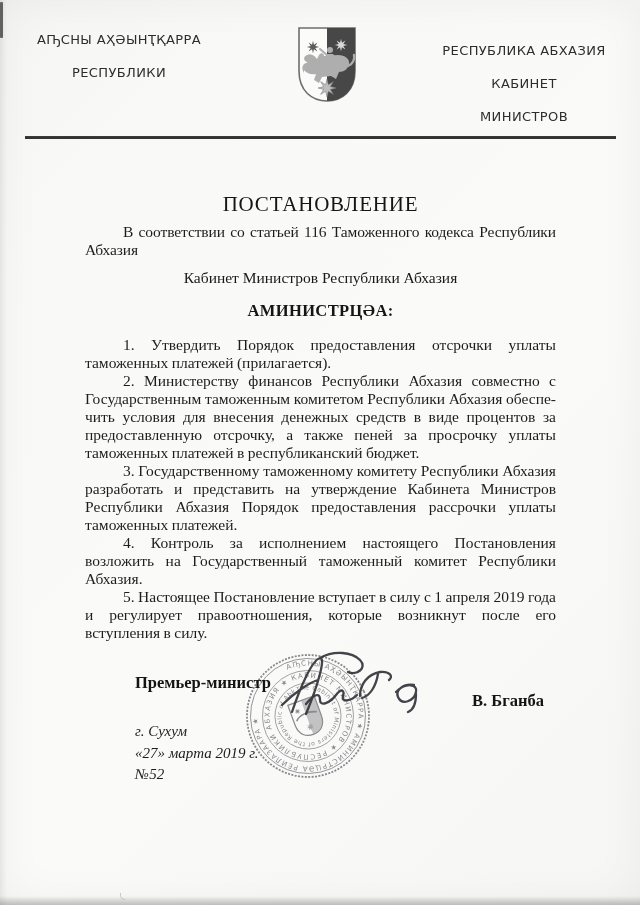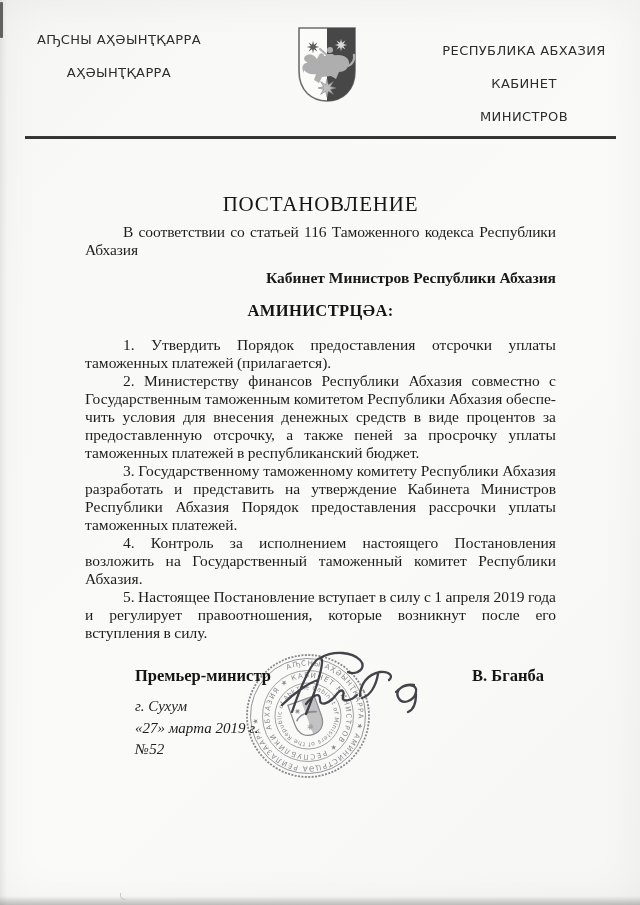--- a/index.html
+++ b/index.html
@@ -26,45 +26,45 @@
   .org-right { position:absolute; left:418px; top:34px; width:212px; }
   .emblem    { position:absolute; left:297px; top:26px; }
   .double-rule { margin:0 24px 0 25px; height:2px;
     border-top:1px solid #3a3a3a; border-bottom:2px solid #333; }
   
   .doc { padding:0 84px 0 85px; font-size:15.5px; line-height:18px; text-align:justify; hyphens:manual; }
   .doc-title { margin-top:53px; text-align:center; font-size:21px; line-height:24px;
                font-weight:normal; letter-spacing:.8px; color:#151515; }
   .subject { margin-top:19px; text-align:center; font-weight:bold; font-size:15.5px; line-height:18.5px; color:#181818; }
   .preamble { margin-top:7px; text-indent:38px; word-spacing:-1px; letter-spacing:-.1px; }
-  .issuer   { margin-top:10px; text-align:right; font-weight:bold; color:#181818; }
+  .issuer   { margin-top:10px; text-align:center; font-weight:normal; color:#181818; }
   .enacting { margin-top:15px; text-align:center; font-weight:bold; font-size:16.5px; letter-spacing:.4px; color:#151515; }
   .items { margin-top:16px; }
   .item  { text-indent:38px; word-spacing:-.4px; }
-  .sign-row { margin-top:25px; display:flex; align-items:baseline;
-              padding:0 12px 0 50px; font-weight:bold; font-size:16.5px; color:#141414; }
+  .sign-row { margin-top:32px; display:flex; align-items:baseline;
+              padding:0 12px 0 50px; font-weight:bold; font-size:16.5px; color:#141414;flex-direction:column; }
   .sign-name { margin-left:auto; }
   .footer { margin-top:11px; padding-left:50px; font-size:15px; line-height:21.5px;font-style:italic; }
   
   .seal { position:absolute; left:243px; top:651px; mix-blend-mode:multiply; opacity:.88; }
   .seal text { font-family:"DejaVu Sans","Liberation Sans",sans-serif; }
   .autograph { position:absolute; left:256px; top:646px; }
 </style>
 </head>
 <body>
 
 <div class="page">
 
   <div class="edge-left-soft"></div>
   <div class="edge-left-strip"></div>
 
   <header class="letterhead">
     <div class="org-left">
       <div>АҦСНЫ АҲӘЫНҬҚАРРА</div>
-      <div>АҲӘЫНҬҚАРРА</div>
+      <div>РЕСПУБЛИКИ</div>
     </div>
 
     <svg class="emblem" width="60" height="77" viewBox="0 0 60 77">
       <defs>
         <polygon id="star8" points="1,0 .37,.153 .707,.707 .153,.37 0,1 -.153,.37 -.707,.707 -.37,.153 -1,0 -.37,-.153 -.707,-.707 -.153,-.37 0,-1 .153,-.37 .707,-.707 .37,-.153"></polygon>
         <path id="shieldShape" d="M2,2 H58 V45 C58,65 45,75 30,75 C15,75 2,65 2,45 Z"></path>
       </defs>
       <use href="#shieldShape" fill="#fbfbfa" stroke="#6e6e6e" stroke-width="1.6"></use>
       <path d="M30,2 H58 V45 C58,65 45,75 30,75 Z" fill="#474747"></path>
       <use href="#star8" transform="translate(16,21) scale(6.2)" fill="#5c5c5c"></use>

